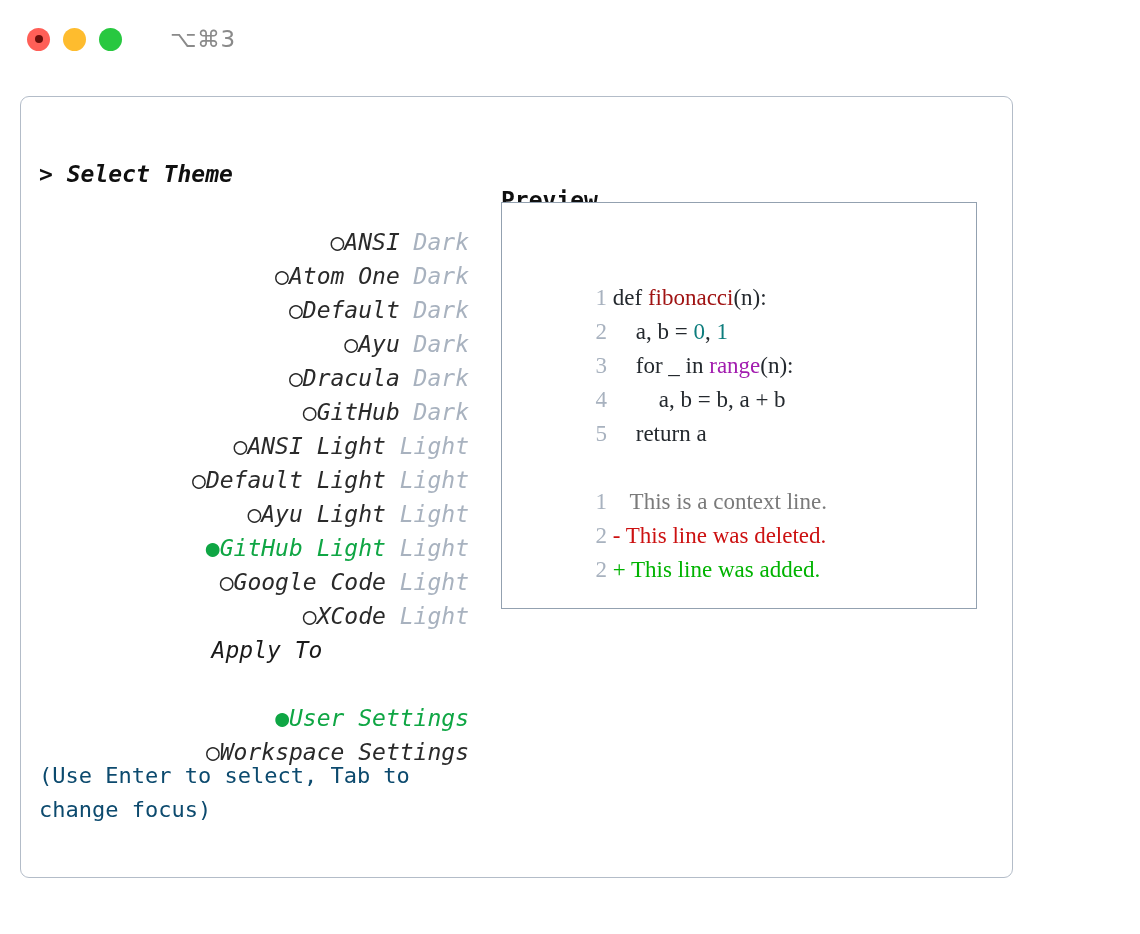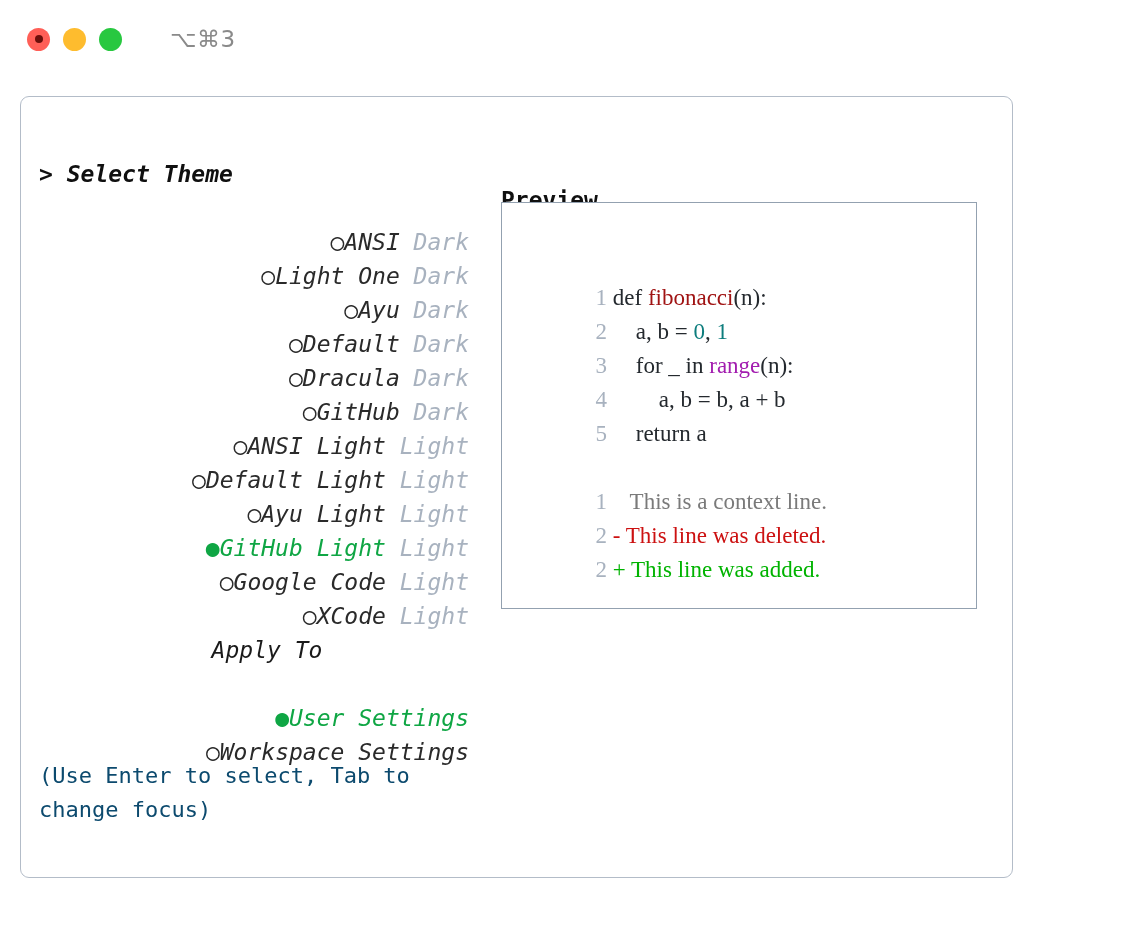--- a/index.html
+++ b/index.html
@@ -227,29 +227,29 @@
 
       <div class="left-col">
 
         <div class="section-title">&gt; Select Theme</div>
 
         <div class="opt-row">
           <span class="marker">○</span><span class="label">ANSI</span><span> </span><span class="suffix">Dark</span>
         </div>
 
         <div class="opt-row">
-          <span class="marker">○</span><span class="label">Light One</span><span> </span><span class="suffix">Dark</span>
+          <span class="marker">○</span><span class="label">Atom One</span><span> </span><span class="suffix">Dark</span>
+        </div>
+
+        <div class="opt-row">
+          <span class="marker">○</span><span class="label">Default</span><span> </span><span class="suffix">Dark</span>
         </div>
 
         <div class="opt-row">
           <span class="marker">○</span><span class="label">Ayu</span><span> </span><span class="suffix">Dark</span>
-        </div>
-
-        <div class="opt-row">
-          <span class="marker">○</span><span class="label">Default</span><span> </span><span class="suffix">Dark</span>
         </div>
 
         <div class="opt-row">
           <span class="marker">○</span><span class="label">Dracula</span><span> </span><span class="suffix">Dark</span>
         </div>
 
         <div class="opt-row">
           <span class="marker">○</span><span class="label">GitHub</span><span> </span><span class="suffix">Dark</span>
         </div>
 

